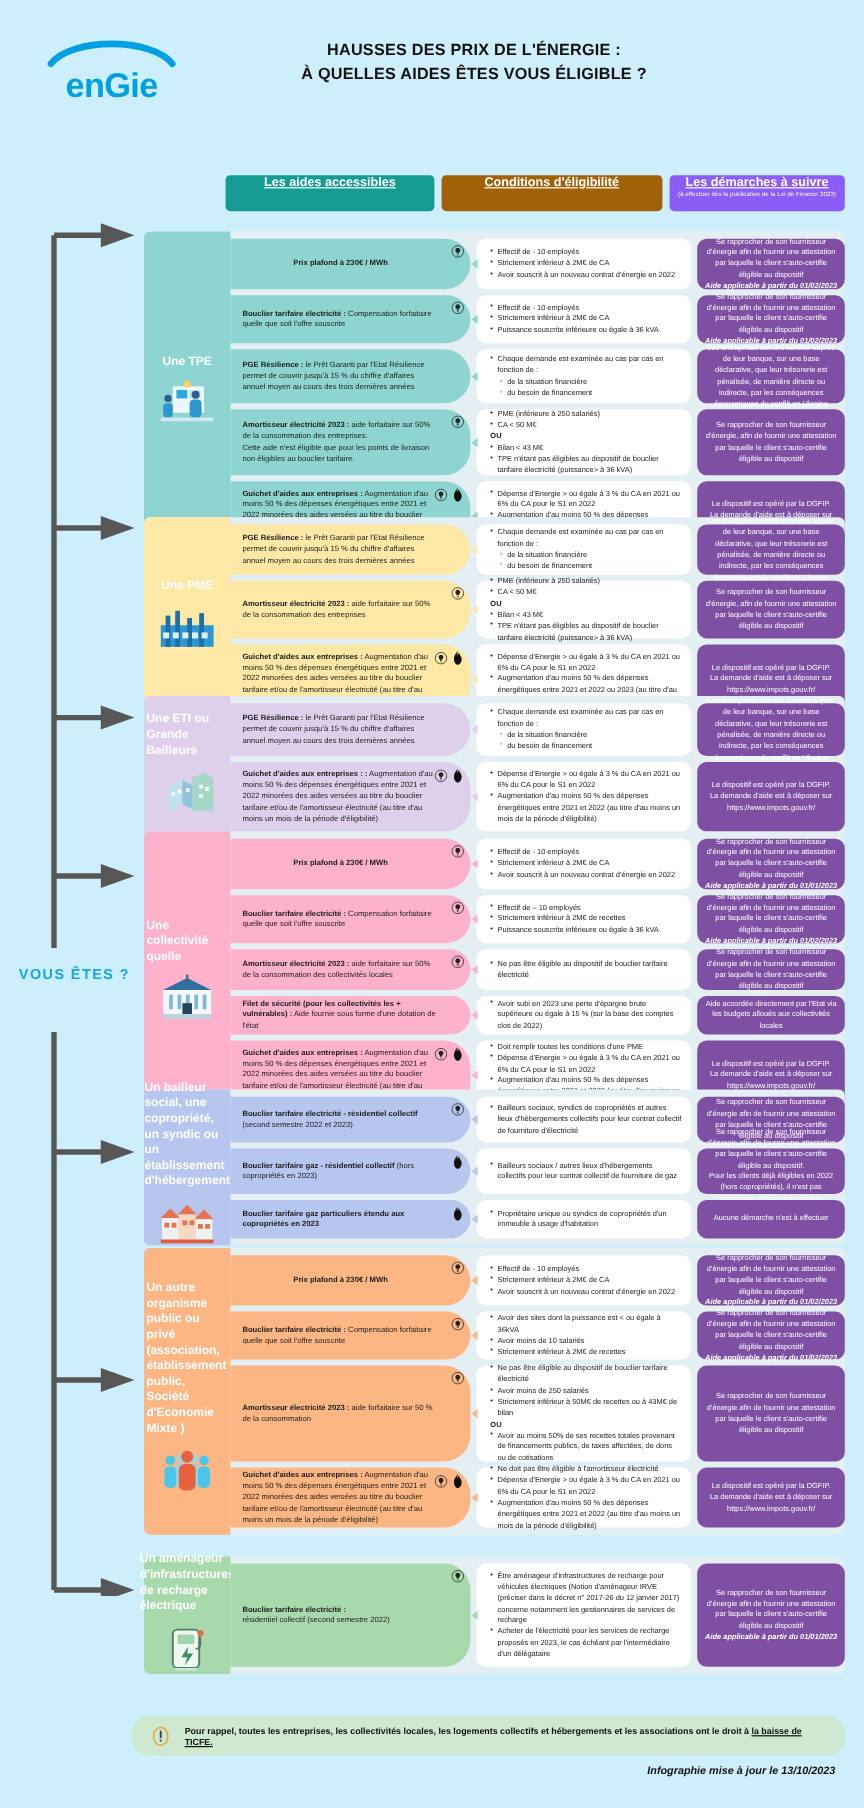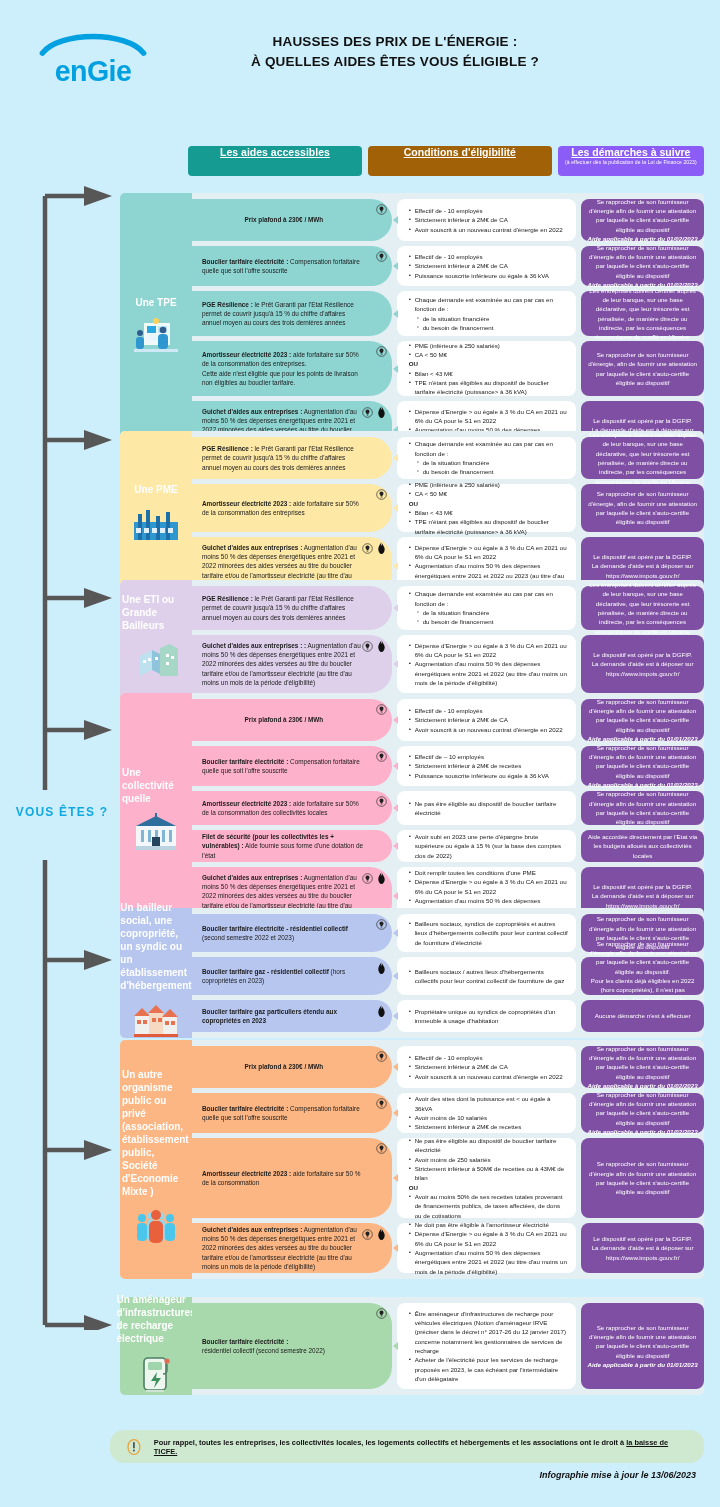--- a/index.html
+++ b/index.html
@@ -821,13 +821,13 @@
 <div id="rappel">
   <svg width="20" height="20" viewBox="0 0 40 40">
     <ellipse cx="20" cy="20" rx="12" ry="15" fill="none" stroke="#e8a33d" stroke-width="2.5"></ellipse>
     <rect x="18.4" y="10" width="3.2" height="13" rx="1.6" fill="#444"></rect>
     <circle cx="20" cy="27" r="1.9" fill="#444"></circle>
   </svg>
   <div class="txt">
     <span>Pour rappel, toutes les entreprises, les collectivités locales, les logements collectifs et hébergements et les associations ont le droit à </span><u>la baisse de TICFE.</u>
   </div>
 </div>
-<div id="majdate">Infographie mise à jour le 13/06/2023</div>
+<div id="majdate">Infographie mise à jour le 13/10/2023</div>
 
 </body></html>

